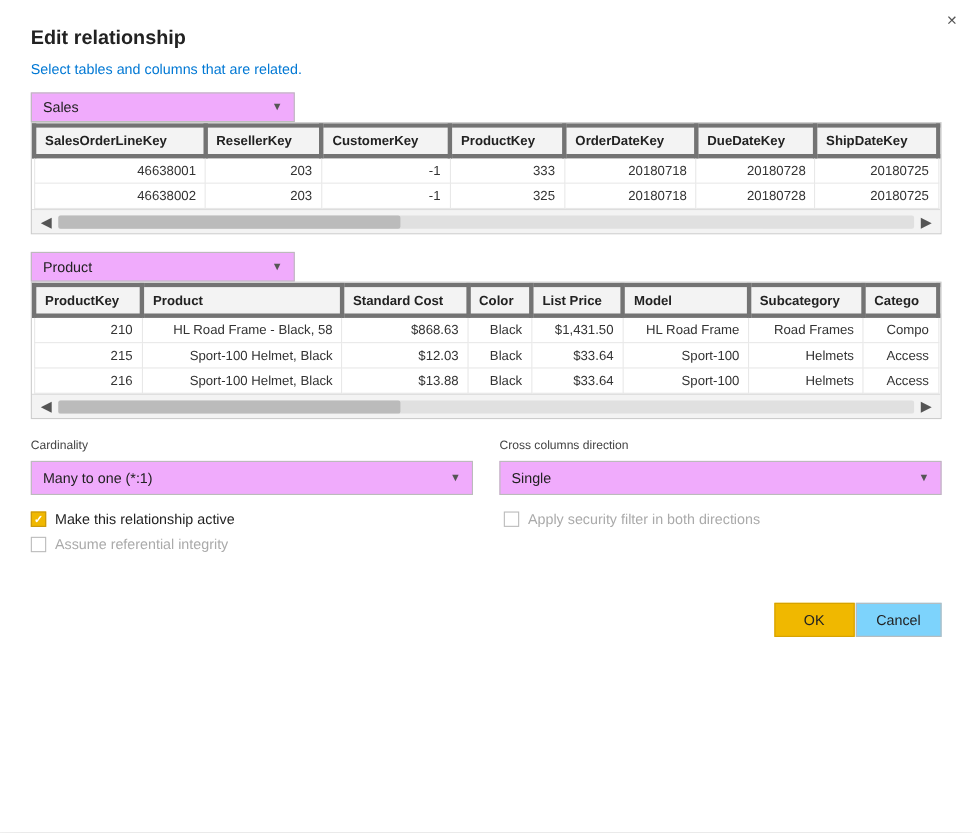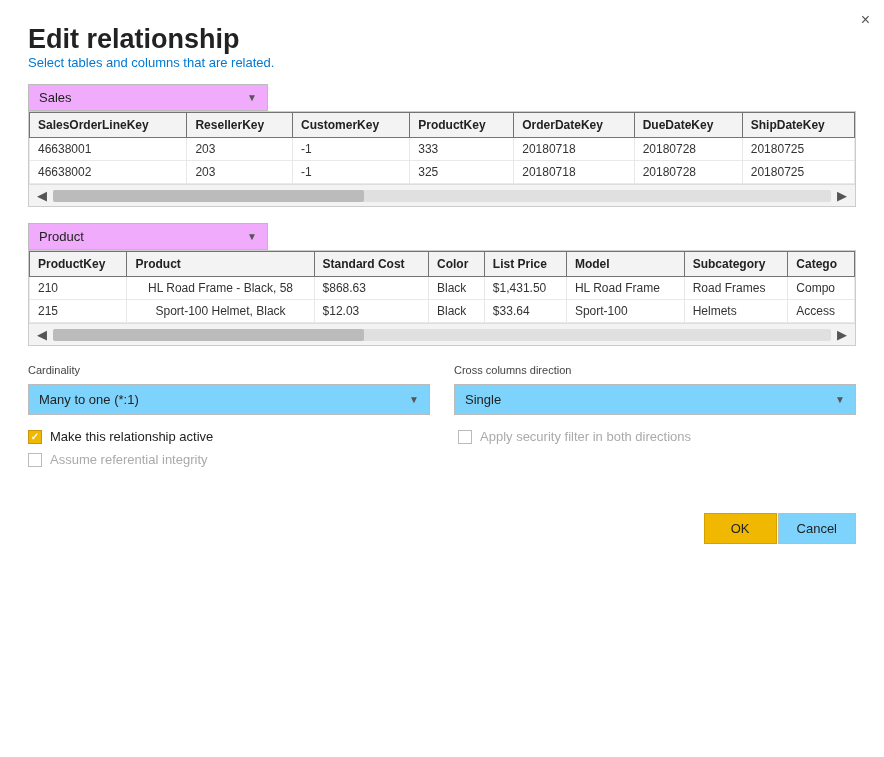--- a/index.html
+++ b/index.html
@@ -25,23 +25,24 @@
       top: 12px;
       right: 14px;
       background: none;
       border: none;
       font-size: 16px;
       cursor: pointer;
       color: #555;
       line-height: 1;
     }
     .dialog-title {
-      font-size: 27px;
+      font-size: 18px;
       font-weight: 600;
       color: #222;
+      margin-bottom: 10px;
     }
     .dialog-subtitle {
       font-size: 13px;
       color: #0078d4;
       margin-bottom: 14px;
     }
     .table-section {
       margin-bottom: 16px;
     }
     .dropdown-select {
@@ -63,36 +64,36 @@
       color: #555;
     }
     .data-table {
       width: 100%;
       border-collapse: collapse;
       font-size: 12px;
       margin-top: 0;
     }
     .data-table th {
       background: #f3f3f3;
-      border: 1px solid #737373;
+      border: 4px solid #737373;
       padding: 5px 8px;
       text-align: left;
       font-weight: 600;
       color: #222;
       white-space: nowrap;
     }
     .data-table td {
       border: 1px solid #e8e8e8;
       padding: 4px 8px;
-      text-align: left;
+      text-align: right;
       color: #333;
       white-space: nowrap;
     }
     .data-table td.text-left {
-      text-align: center;
+      text-align: right;
     }
     .table-wrapper {
       border: 1px solid #ccc;
       overflow: hidden;
       position: relative;
     }
     .table-scroll-row {
       display: flex;
       align-items: center;
       background: #f3f3f3;
@@ -139,21 +140,21 @@
       margin-bottom: 8px;
       font-weight: 400;
     }
     .full-dropdown {
       display: flex;
       align-items: center;
       border: 1px solid #bbb;
       padding: 7px 10px;
       width: 100%;
       cursor: pointer;
-      background: #7dd3fc;
+      background: #f0abfc;
       font-size: 13px;
       color: #222;
     }
     .full-dropdown .arrow {
       margin-left: auto;
       font-size: 10px;
       color: #555;
     }
     .checkbox-row {
       display: flex;
@@ -316,20 +317,30 @@
             <tr>
               <td>215</td>
               <td class="text-left">Sport-100 Helmet, Black</td>
               <td>$12.03</td>
               <td>Black</td>
               <td>$33.64</td>
               <td>Sport-100</td>
               <td>Helmets</td>
               <td>Access</td>
             </tr>
+            <tr>
+              <td>216</td>
+              <td class="text-left">Sport-100 Helmet, Black</td>
+              <td>$13.88</td>
+              <td>Black</td>
+              <td>$33.64</td>
+              <td>Sport-100</td>
+              <td>Helmets</td>
+              <td>Access</td>
+            </tr>
           </tbody>
       </table>
       <div class="table-scroll-row">
         <button class="scroll-arrow">◀</button>
         <div class="scroll-bar-track">
           <div class="scroll-bar-thumb"></div>
         </div>
         <button class="scroll-arrow">▶</button>
       </div>
     </div>

